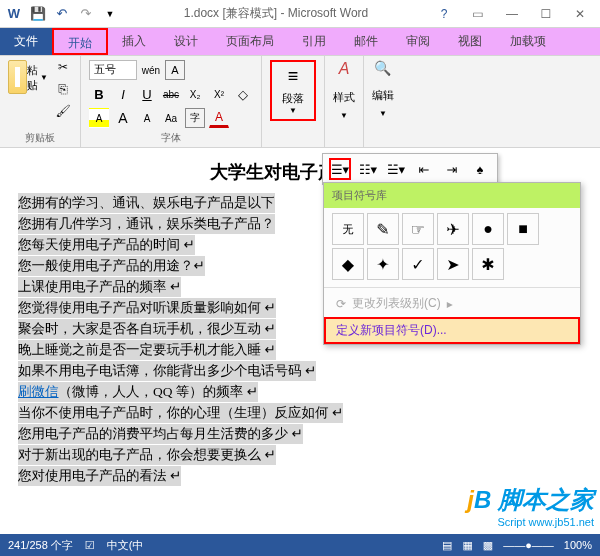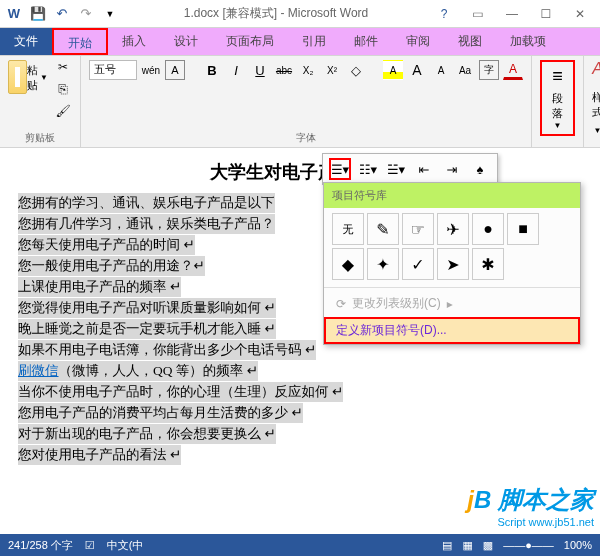--- a/index.html
+++ b/index.html
@@ -17,21 +17,21 @@
 .ribbon { background: #f3f3f3; height: 92px; display: flex; border-bottom: 1px solid #d4d4d4; }
 .group { border-right: 1px solid #d4d4d4; padding: 4px 8px 2px; display: flex; flex-direction: column; justify-content: space-between; }
 .group-body { display: flex; gap: 6px; align-items: flex-start; flex: 1; }
 .group-label { font-size: 10px; color: #666; text-align: center; }
 .paste-btn { display: flex; flex-direction: row; align-items: center; width: 40px; }
 .paste-icon { width: 30px; height: 34px; background: linear-gradient(#fde9a9,#f9d368); border: 1px solid #d9b754; border-radius: 2px; position: relative; }
 .paste-icon::before { content: ''; position: absolute; top: 6px; left: 6px; right: 6px; bottom: 6px; background: #fff; }
 .paste-text { font-size: 11px; margin-top: 2px; }
 .small-btns { display: flex; flex-direction: column; gap: 4px; font-size: 12px; }
 .sb { width: 18px; height: 18px; text-align: center; }
-.font-group .group-body { flex-direction: row; gap: 17px; }
+.font-group .group-body { flex-direction: column; gap: 4px; }
 .font-row { display: flex; gap: 4px; align-items: center; }
 .font-select { border: 1px solid #bbb; background: #fff; font-size: 11px; padding: 1px 14px 1px 4px; height: 20px; position: relative; }
 .fb { width: 20px; height: 20px; text-align: center; font-size: 13px; border: 1px solid transparent; display: flex; align-items: center; justify-content: center; }
 .para-big { display: flex; flex-direction: column; align-items: center; border: 2px solid #f00; padding: 4px 10px; }
 .para-icon { font-size: 18px; }
 .editor { background: #fff; padding: 8px 18px; position: relative; height: 358px; overflow: hidden; }
 .doc-title { font-size: 18px; font-weight: bold; text-align: center; margin: 4px 0 8px; font-family: SimHei; }
 .para-line { font-size: 13.5px; line-height: 20px; background: #d8d8d8; display: inline-block; margin: 0.5px 0; font-family: SimSun; }
 .link { color: #0563c1; text-decoration: underline; }
 .mini-toolbar { position: absolute; top: 153px; left: 322px; background: #fcfcfc; border: 1px solid #b5b5b5; box-shadow: 2px 2px 4px rgba(0,0,0,.2); padding: 4px 6px; display: flex; gap: 6px; align-items: center; }
@@ -159,20 +159,21 @@
 
 <div class="editor">
   <div class="doc-title">大学生对电子产品的使</div>
   <div id="doc-lines">
       <div><span class="para-line">您拥有的学习、通讯、娱乐电子产品是以下</span></div>
       <div><span class="para-line">您拥有几件学习，通讯，娱乐类电子产品？</span></div>
       <div><span class="para-line">您每天使用电子产品的时间 ↵</span></div>
       <div><span class="para-line">您一般使用电子产品的用途？↵</span></div>
       <div><span class="para-line">上课使用电子产品的频率 ↵</span></div>
       <div><span class="para-line">您觉得使用电子产品对听课质量影响如何 ↵</span></div>
+      <div><span class="para-line">聚会时，大家是否各自玩手机，很少互动 ↵</span></div>
       <div><span class="para-line">晚上睡觉之前是否一定要玩手机才能入睡 ↵</span></div>
       <div><span class="para-line">如果不用电子电话簿，你能背出多少个电话号码 ↵</span></div>
       <div><span class="para-line"><span class="link">刷微信</span>（微博，人人，QQ 等）的频率 ↵</span></div>
       <div><span class="para-line">当你不使用电子产品时，你的心理（生理）反应如何 ↵</span></div>
       <div><span class="para-line">您用电子产品的消费平均占每月生活费的多少 ↵</span></div>
       <div><span class="para-line">对于新出现的电子产品，你会想要更换么 ↵</span></div>
       <div><span class="para-line">您对使用电子产品的看法 ↵</span></div>
     </div>
 </div>
 

